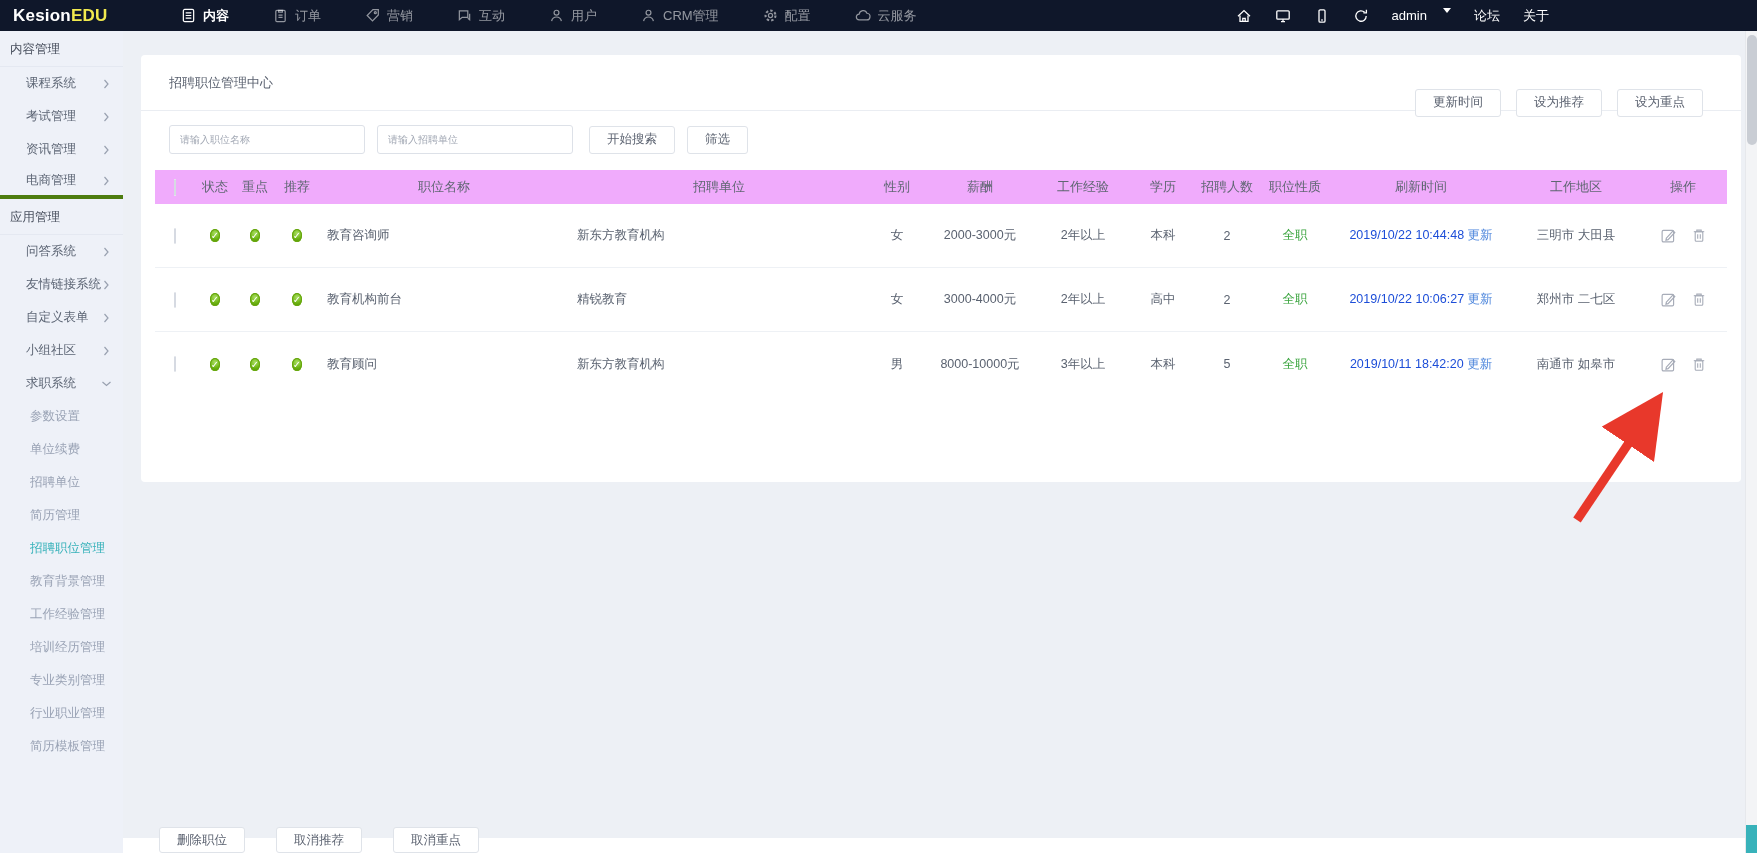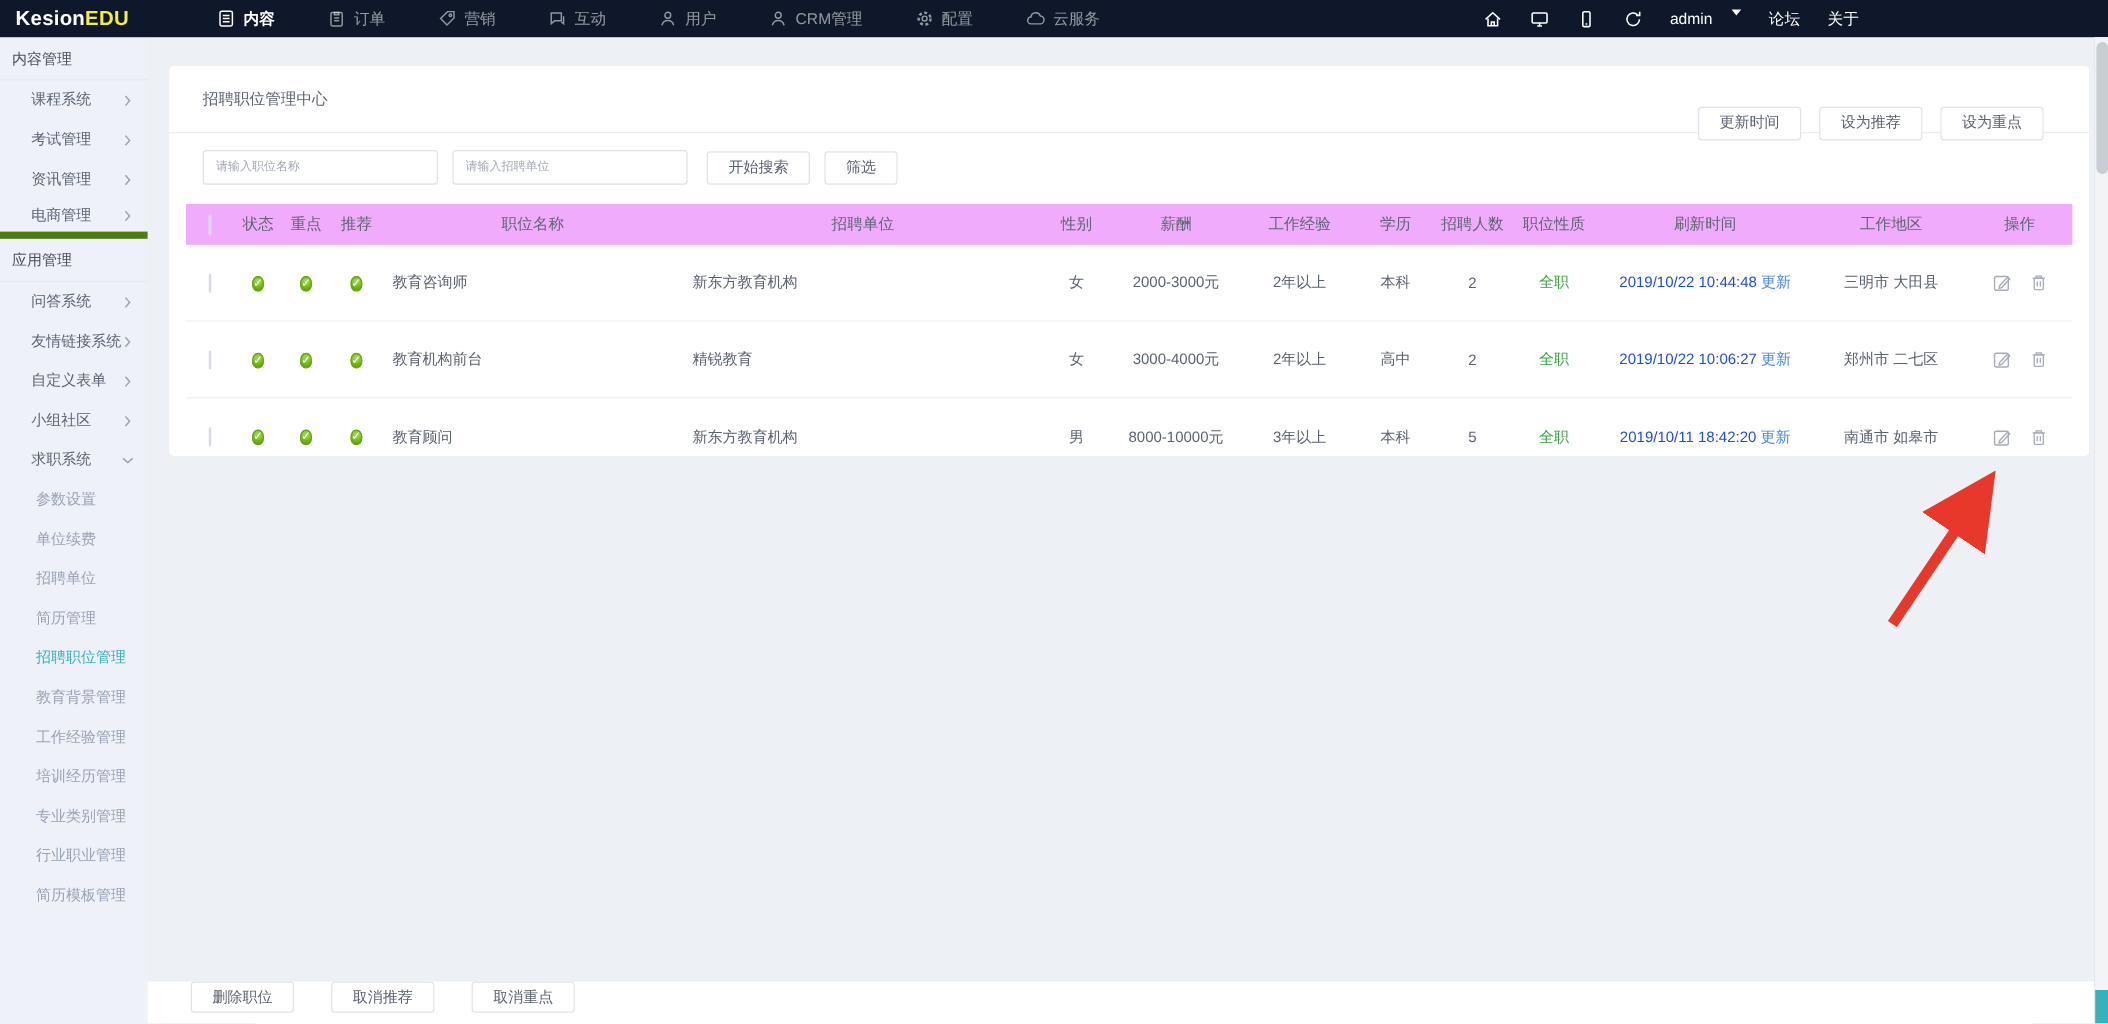--- a/index.html
+++ b/index.html
@@ -33,27 +33,27 @@
   
   .sidebar {
     position:absolute; top:31px; left:0; bottom:0; width:123px;
     background:#eef1f8; font-size:12.5px; z-index:10;
   }
   .side-section-title { height:36px; line-height:36px; padding-left:10px; color:#49505e; border-bottom:1px solid #e4e8f1; }
   .side-item { height:33px; display:flex; align-items:center; padding:0 12px 0 26px; color:#5c6574; cursor:pointer; }
   .side-item .arr { margin-left:auto; color:#99a1b0; }
   .side-item .arr svg { stroke:#99a1b0; }
   .side-item.expanded .arr svg { transform:rotate(90deg); }
-  .side-group-divider { border-bottom:6px solid #4d7c0f; }
+  .side-group-divider { border-bottom:4px solid #4d7c0f; }
   .side-sub { height:33px; line-height:33px; padding-left:30px; color:#9aa3b5; cursor:pointer; }
   .side-sub.active { color:#38b2ba; }
 
   
   .card {
-    position:absolute; left:141px; top:55px; width:1600px; height:325px;
+    position:absolute; left:141px; top:55px; width:1600px; height:427px;
     background:#fff; border-radius:4px; z-index:5;
   }
   .card-header { height:56px; display:flex; align-items:center; padding:0 38px 0 28px; border-bottom:1px solid #eaedf2; }
   .page-title { color:#5b6270; }
   .header-actions { margin-left:auto; display:flex; gap:15px;margin-top:40px; }
   .btn {
     background:#fff; border:1px solid #dfe3e9; border-radius:3px;
     color:#5b6270; font-size:12.5px; padding:0 17px; height:28px;
     display:inline-flex; align-items:center; cursor:pointer; white-space:nowrap;
     font-family:inherit;
@@ -87,22 +87,22 @@
   }
   .job-type { color:#3aa43e; }
   .refresh-date { color:#1d4ed8; }
   .refresh-link { color:#4d86dc; cursor:pointer; }
   .ops { display:flex; justify-content:center; gap:14px; }
   .op-icon { color:#a7acb8; cursor:pointer; }
   .op-icon svg { stroke:#a7acb8; }
 
   
   .footer {
-    position:absolute; left:123px; right:12px; bottom:0; height:35px;
-    background:#fff; display:flex; align-items:flex-start; padding:0 18px 0 36px; z-index:15;
+    position:absolute; left:123px; right:12px; bottom:0; height:15px;
+    background:#fff; display:flex; align-items:flex-end; padding:0 18px 0 36px; z-index:15;
   }
   .footer .btn { height:26px; }
   .footer-actions { display:flex; gap:31px; }
   .pagination { margin-left:auto; display:flex; align-items:center; gap:8px; color:#5b6270; font-size:12.5px; }
   .pagination .summary { margin-right:4px; white-space:nowrap; }
   .pg-btn {
     background:#fff; border:1px solid #dfe3e9; border-radius:3px; color:#5b6270;
     font-size:12.5px; height:24px; padding:0 10px; display:inline-flex; align-items:center; cursor:pointer;
     font-family:inherit; white-space:nowrap;
   }

